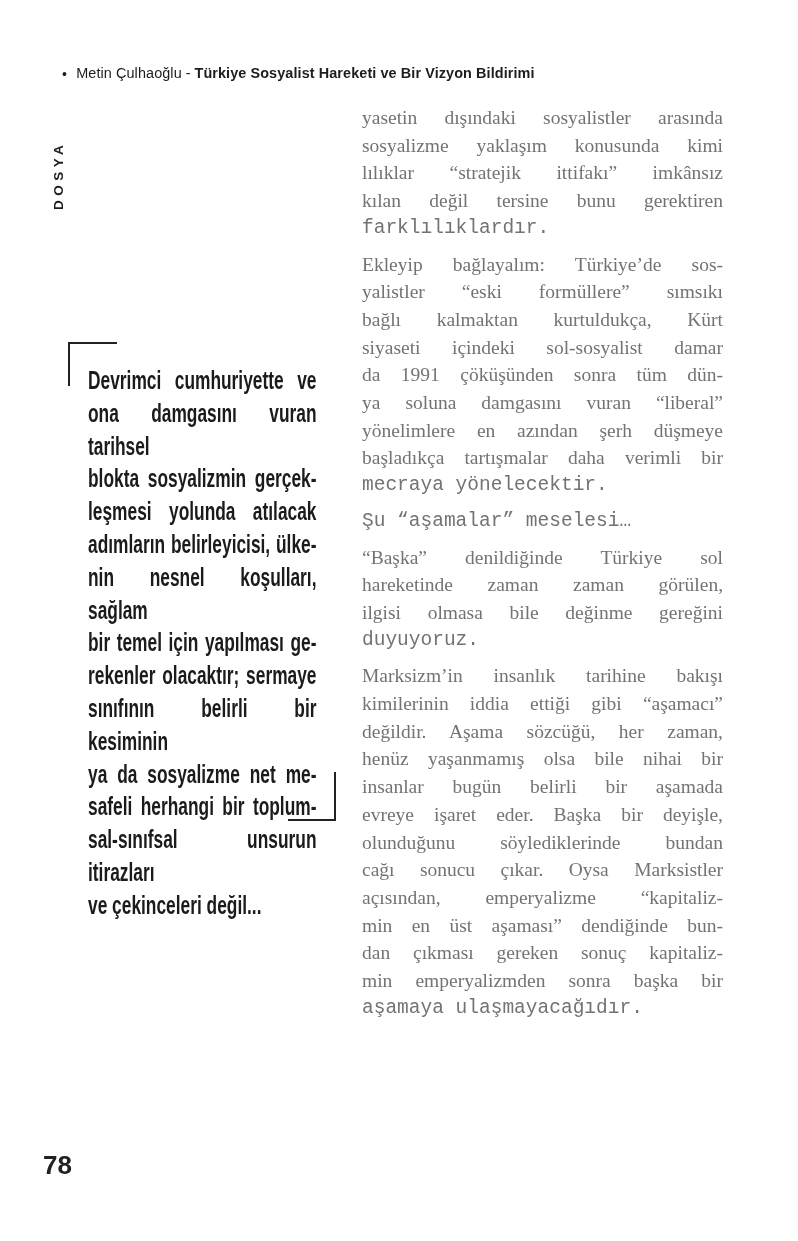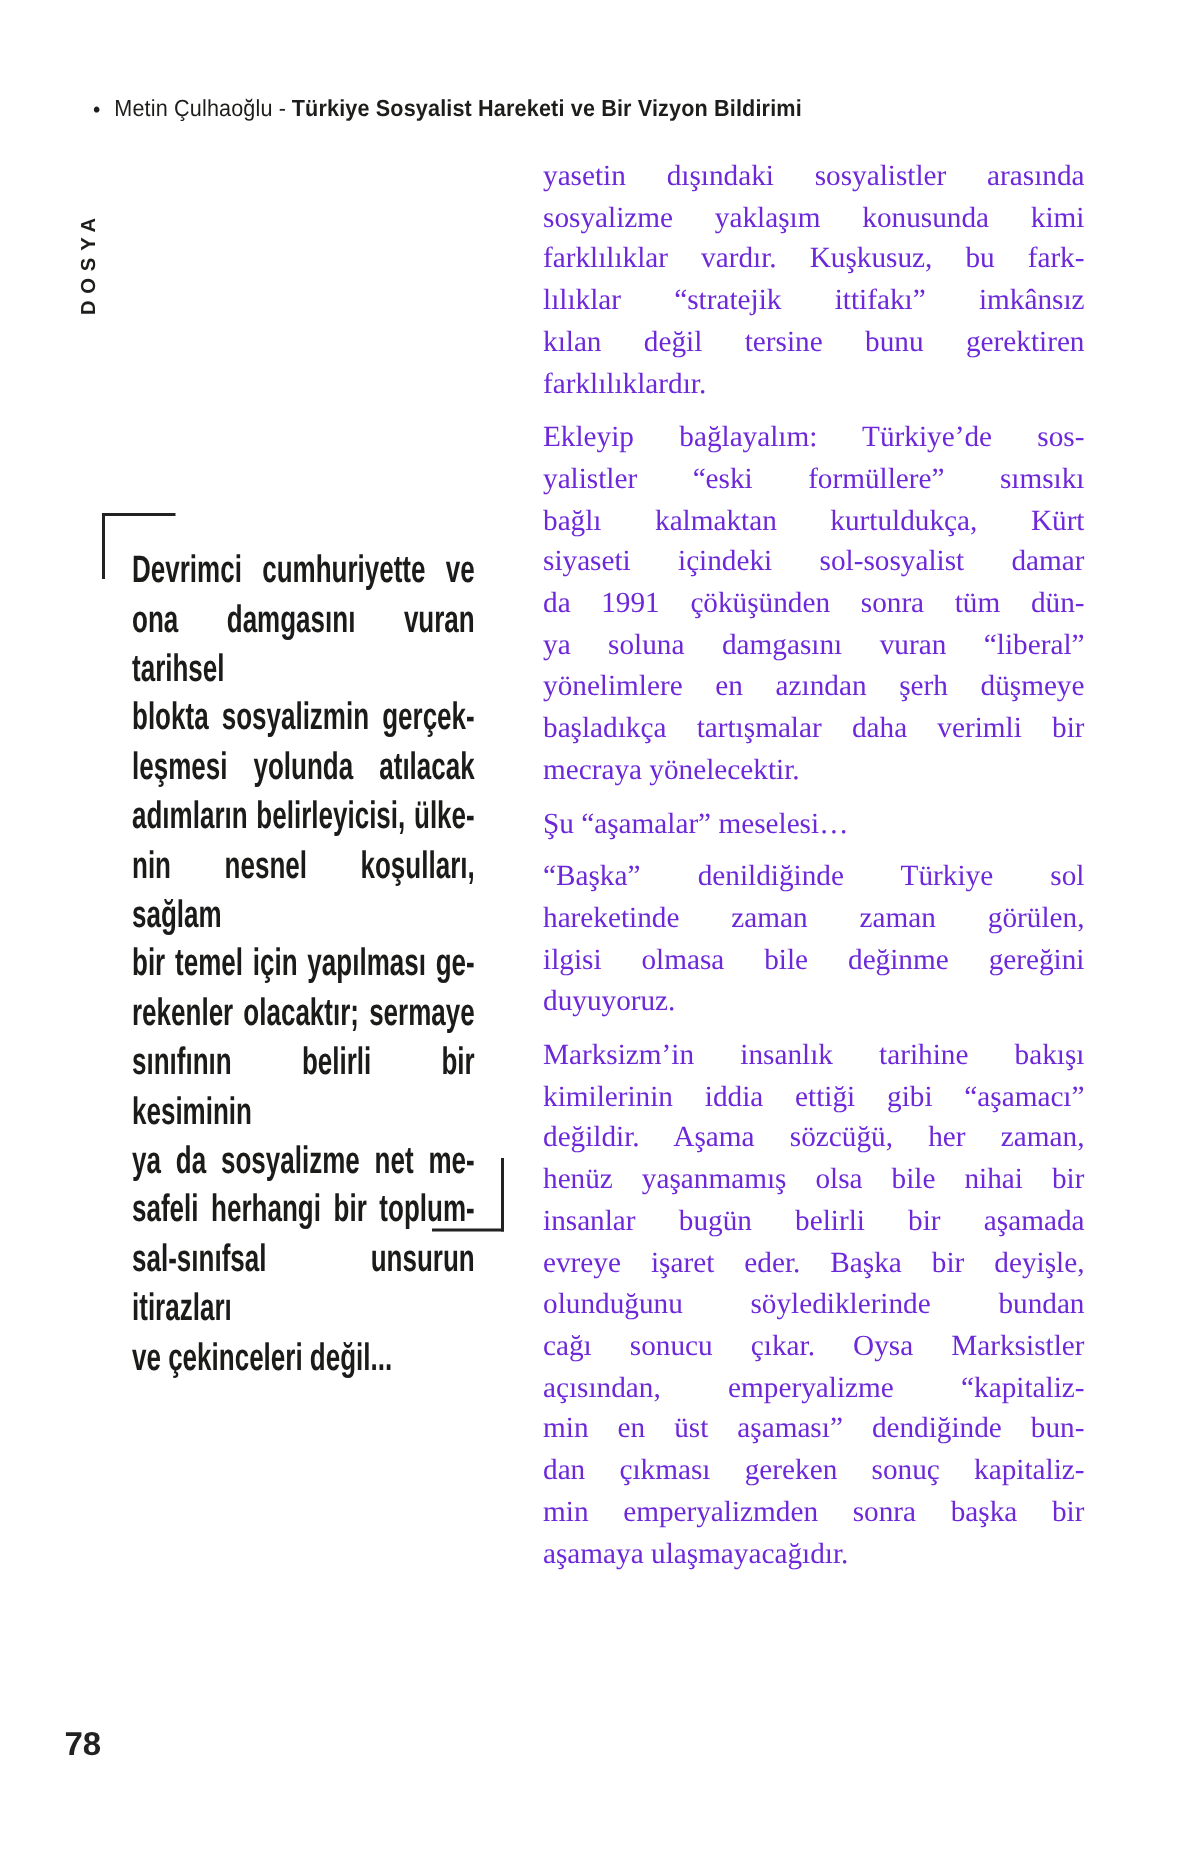--- a/index.html
+++ b/index.html
@@ -43,29 +43,29 @@
     border-left:2px solid #222;border-top:2px solid #222;
   }
   .bracket-br{
     position:absolute;left:288px;top:772px;width:46px;height:47px;
     border-right:2px solid #222;border-bottom:2px solid #222;
   }
   
   .article{
     position:absolute;left:362px;top:104px;width:361px;
     font-family:"Liberation Serif",serif;
-    font-size:19.5px;line-height:27.7px;color:#6d28d9;
+    font-size:19.5px;line-height:27.7px;color:#737373;
   }
   .article .para{margin:0 0 8px 0;}
   .article .tline{text-align:justify;text-align-last:justify;overflow:hidden;}
-  .article .tline.last{text-align-last:left;}
+  .article .tline.last{text-align-last:left;font-family:Liberation Mono, monospace;}
   
   .pagenum{
     position:absolute;left:43px;top:1150px;
-    font-size:22px;font-weight:700;color:#222;
+    font-size:26px;font-weight:700;color:#222;
   }
 </style>
 </head>
 <body>
 
 <div class="page">
 
   <div class="header">
     <span class="bullet">•</span>
     <span class="author">Metin Çulhaoğlu -</span>
@@ -89,21 +89,20 @@
       <div class="tline">safeli herhangi bir toplum-</div>
       <div class="tline">sal-sınıfsal unsurun itirazları</div>
       <div class="tline last">ve çekinceleri değil...</div>
     </div>
   <div class="bracket-br"></div>
 
   <div class="article">
       <div class="para">
         <div class="tline">yasetin dışındaki sosyalistler arasında</div>
         <div class="tline">sosyalizme yaklaşım konusunda kimi</div>
-        <div class="tline">farklılıklar vardır. Kuşkusuz, bu fark-</div>
         <div class="tline">lılıklar “stratejik ittifakı” imkânsız</div>
         <div class="tline">kılan değil tersine bunu gerektiren</div>
         <div class="tline last">farklılıklardır.</div>
       </div>
       <div class="para">
         <div class="tline">Ekleyip bağlayalım: Türkiye’de sos-</div>
         <div class="tline">yalistler “eski formüllere” sımsıkı</div>
         <div class="tline">bağlı kalmaktan kurtuldukça, Kürt</div>
         <div class="tline">siyaseti içindeki sol-sosyalist damar</div>
         <div class="tline">da 1991 çöküşünden sonra tüm dün-</div>

